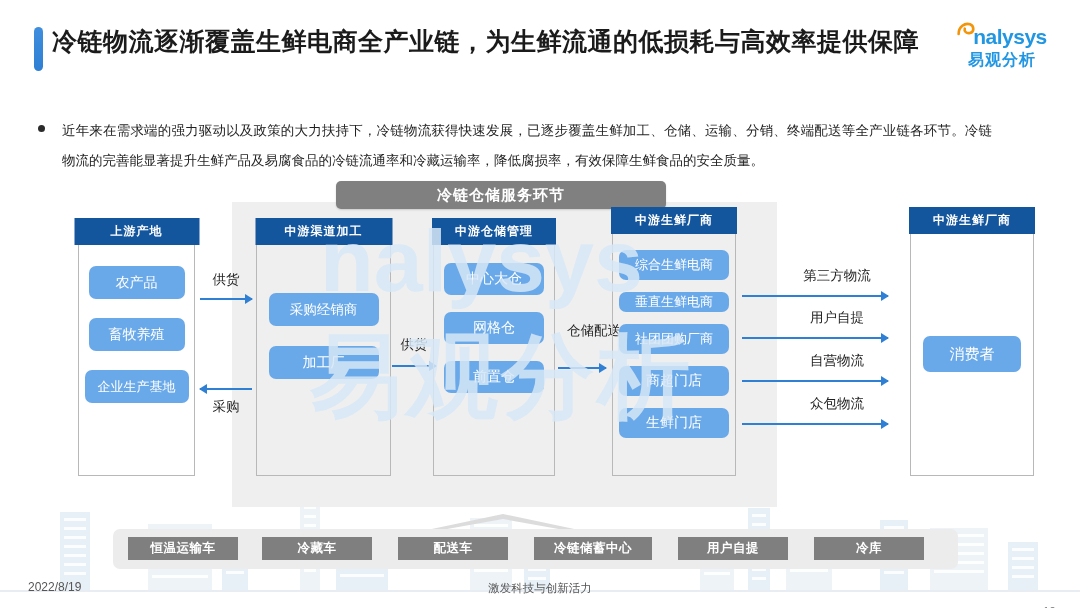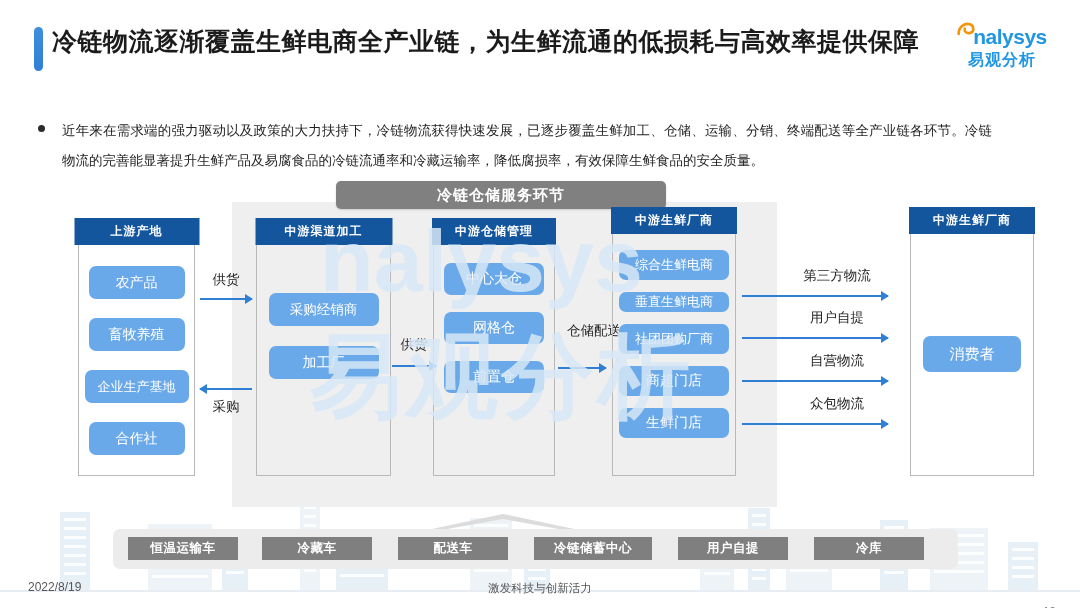--- a/index.html
+++ b/index.html
@@ -222,21 +222,20 @@
   </div>
 
   <div class="ribbon">冷链仓储服务环节</div>
 
   <div class="col" id="col1">
     <div class="hdr">上游产地</div>
     <div class="inner">
       <div class="chip" style="width:96px;height:33px;margin-top:16px;">农产品</div>
       <div class="chip" style="width:96px;height:33px;margin-top:19px;">畜牧养殖</div>
       <div class="chip" style="width:104px;height:33px;margin-top:19px;font-size:13px;">企业生产基地</div>
-      <div class="chip" style="width:96px;height:33px;margin-top:19px;">合作社</div>
     </div>
   </div>
 
   <div class="flowlbl" style="left:201px;top:96px;width:50px;">供货</div>
   <div class="arrow" style="left:200px;top:123px;width:52px;"></div>
   <div class="arrow rev" style="left:200px;top:213px;width:52px;"></div>
   <div class="flowlbl" style="left:201px;top:223px;width:50px;">采购</div>
 
   <div class="col" id="col2">
     <div class="hdr">中游渠道加工</div>

